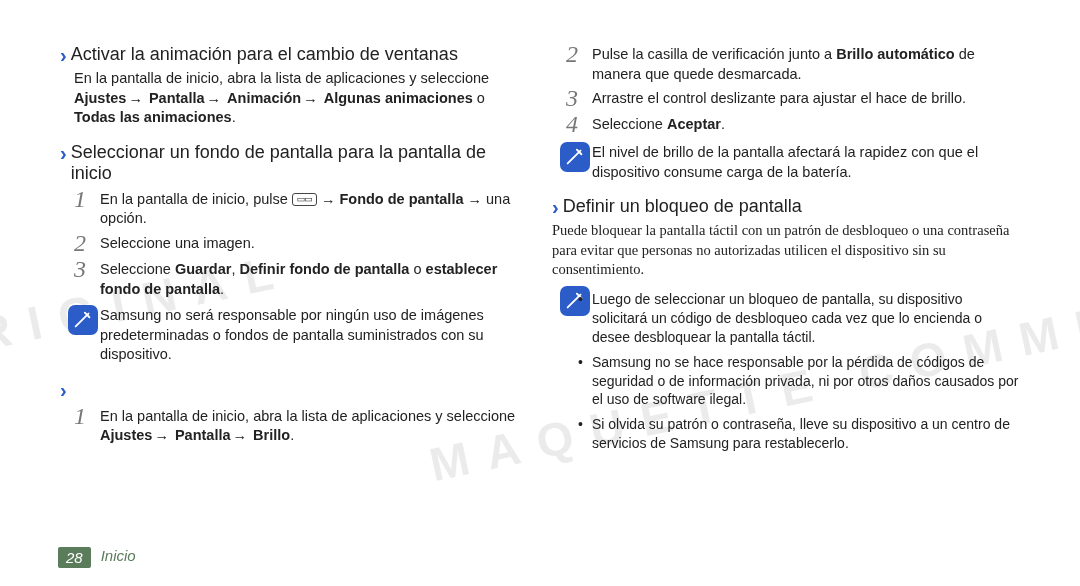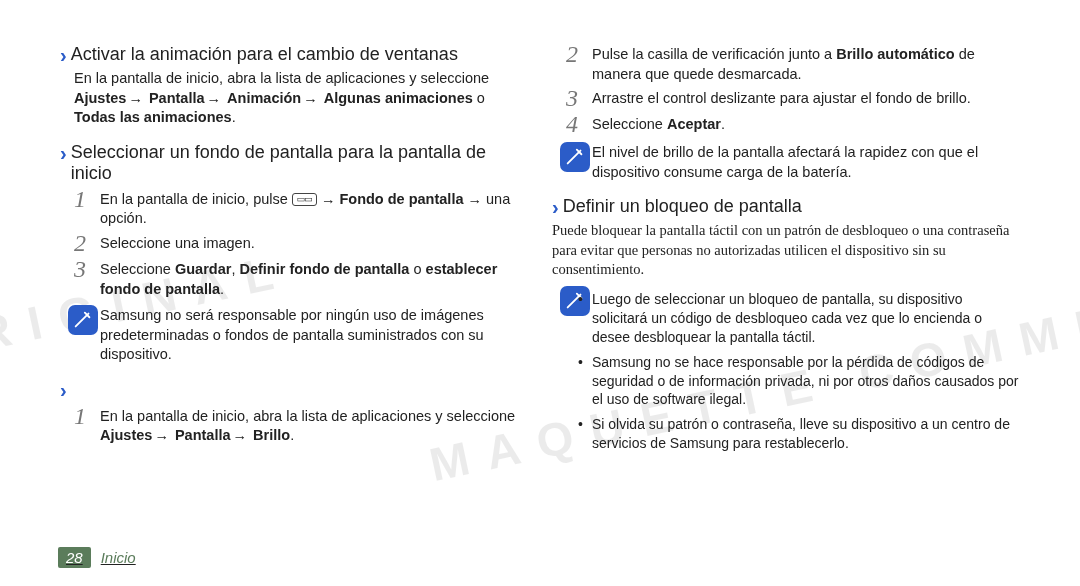--- a/index.html
+++ b/index.html
@@ -125,24 +125,23 @@
     content: "•";
     position: absolute;
     left: -14px;
     top: 0;
   }
   .footer {
     position: absolute;
     bottom: 18px;
     left: 58px;
     display: flex;
-    align-items: center;
+    align-items: flex-start;
     gap: 10px;
     z-index: 3;
-    text-decoration: underline;
   }
   .page-badge {
     background: #5b7c5b;
     color: #fff;
     font-style: italic;
     font-size: 15px;
     padding: 2px 8px;
     border-radius: 2px;
   }
   .footer-label {
@@ -224,21 +223,21 @@
   <div class="col">
 
     <div class="step">
       <div class="step-num">2</div>
       <div class="step-body">
         <span>Pulse la casilla de verificación junto a </span><b>Brillo automático</b><span> de manera que quede desmarcada.</span>
       </div>
     </div>
     <div class="step">
       <div class="step-num">3</div>
-      <div class="step-body">Arrastre el control deslizante para ajustar el fondo de brillo.</div>
+      <div class="step-body">Arrastre el control deslizante para ajustar el hace de brillo.</div>
     </div>
     <div class="step">
       <div class="step-num">4</div>
       <div class="step-body">
         <span>Seleccione </span><b>Aceptar</b><span>.</span>
       </div>
     </div>
 
     <div class="note-row">
       <div class="note-icon">

